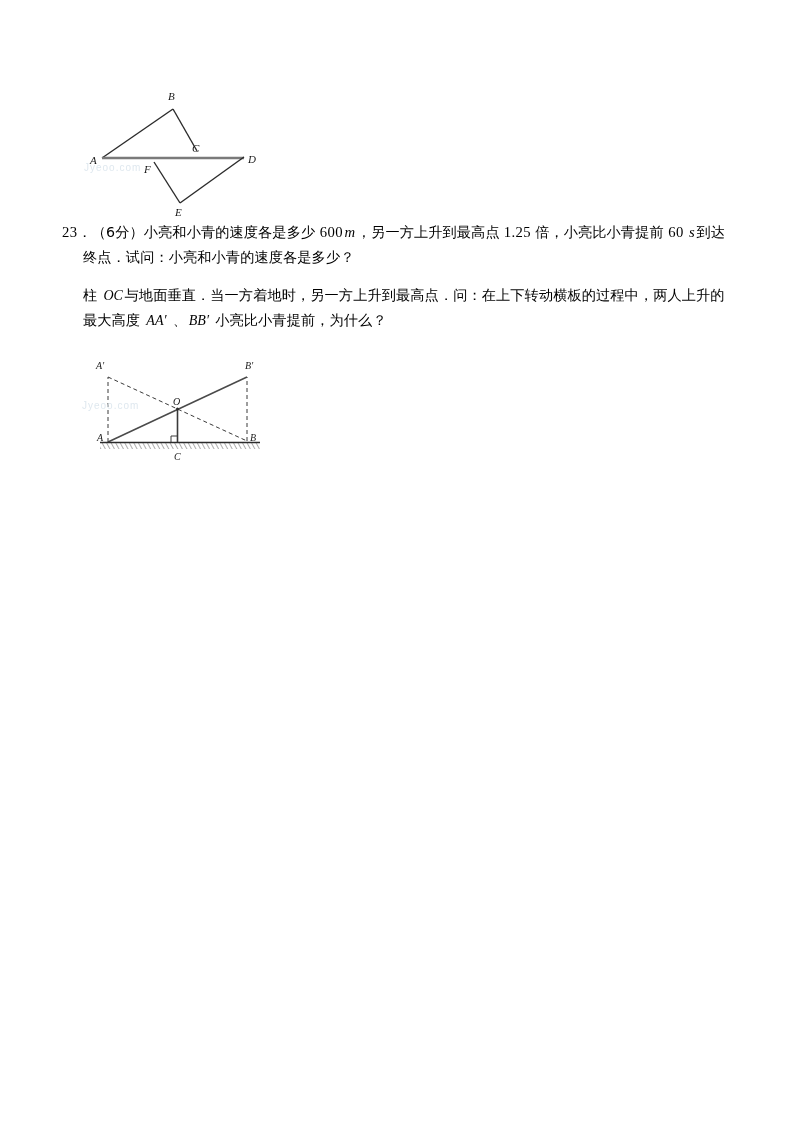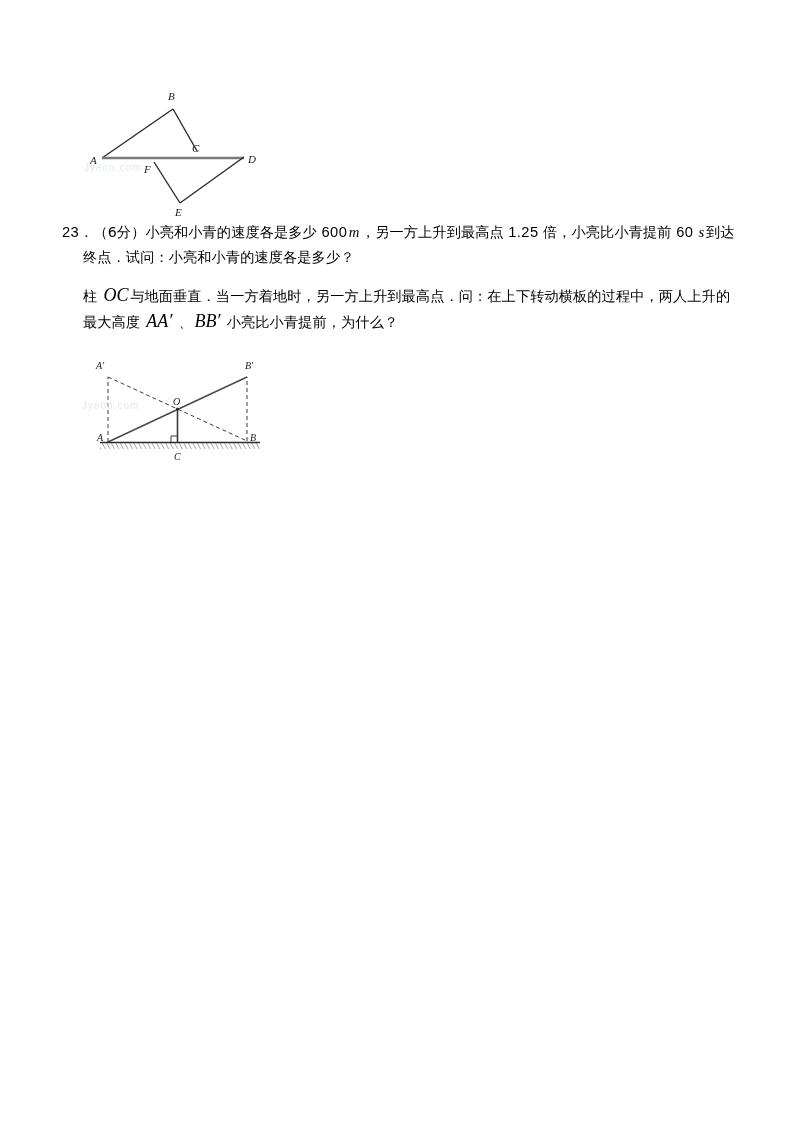--- a/index.html
+++ b/index.html
@@ -45,33 +45,33 @@
 
   .qline {
     font-size: 14.7px;
     line-height: 25px;
     white-space: nowrap;
     letter-spacing: 0.1px;
   }
   .qline.indent { padding-left: 21px; }
 
   .num {
-    font-family: Liberation Sans, sans-serif;
+    font-family: Liberation Serif, serif;
     letter-spacing: 0.4px;
     text-align: center;
   }
   .math {
     font-style: italic;
     font-family: "Liberation Serif", "DejaVu Serif", serif;
     padding: 0 1.5px;
   }
   .mathsm {
     font-style: italic;
     font-family: "Liberation Serif", "DejaVu Serif", serif;
-    font-size: 18px;
+    font-size: 14px;
     padding: 0 1.5px;
   }
   .cn {
     font-family: "DejaVu Sans", "Liberation Sans", sans-serif;
     font-size: 14.2px;
   }
 
   
   #figure-seesaw {
     position: absolute;

